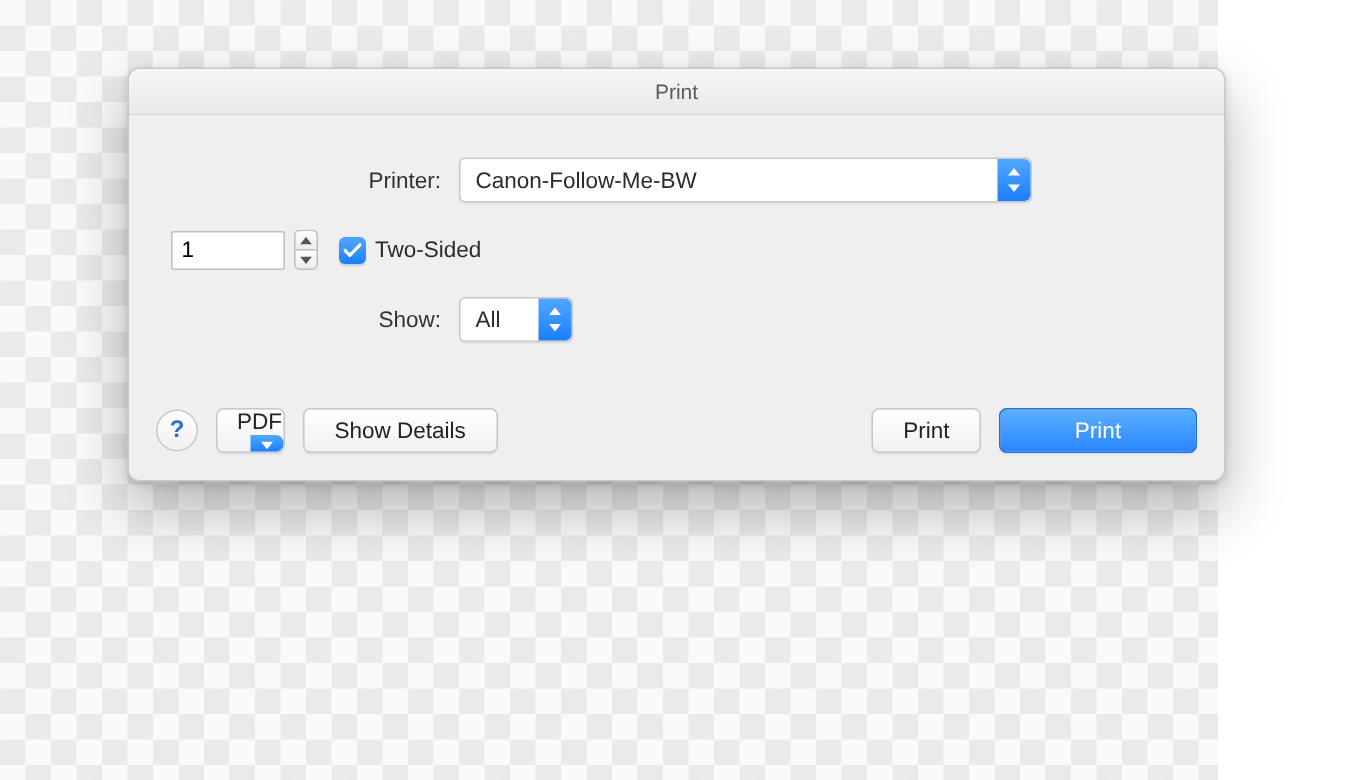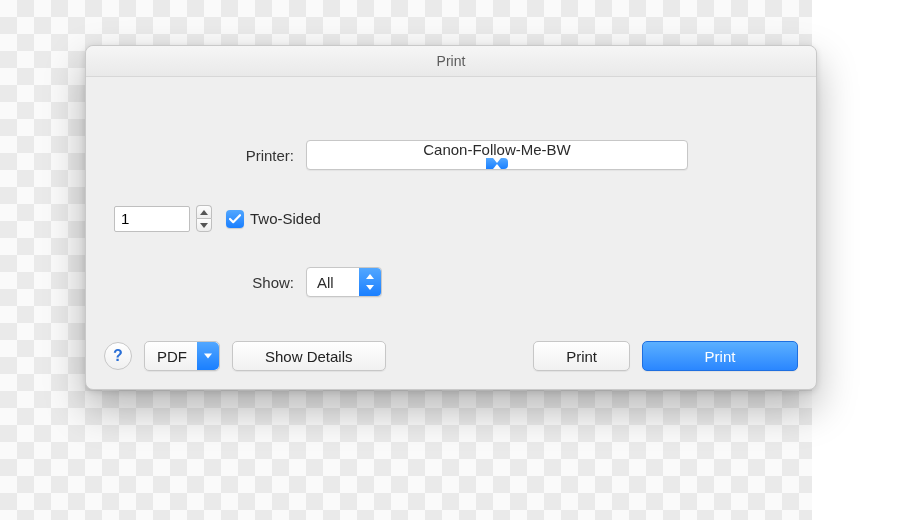--- a/index.html
+++ b/index.html
@@ -43,21 +43,20 @@
     color: #5c5c5c;
     font-size: 14px;
   }
   .body {
     padding: 28px 28px 18px 28px;
   }
   .row {
     display: flex;
     align-items: center;
     margin-bottom: 18px;
-    margin-top: 35px;
   }
   .label {
     width: 180px;
     text-align: right;
     padding-right: 12px;
     color: #333;
   }
   .popup {
     display: flex;
     align-items: center;
@@ -128,21 +127,21 @@
     display: flex;
     align-items: center;
     justify-content: center;
     box-shadow: 0 1px 1px rgba(0,0,0,.15);
   }
   .checkbox svg { width: 12px; height: 10px; }
   .checkbox-label {
     margin-left: 6px;
   }
   .pages-popup { width: 74px; }
-  .printer-popup { width: 380px; flex-direction: column; }
+  .printer-popup { width: 380px; }
   .footer {
     display: flex;
     align-items: center;
     padding: 8px 18px 18px 18px;
     gap: 12px;
   }
   .help {
     width: 26px;
     height: 26px;
     border-radius: 50%;
@@ -151,30 +150,31 @@
     color: #2a6fd6;
     font-weight: 600;
     display:flex;align-items:center;justify-content:center;
     font-size: 16px;
   }
   .btn {
     height: 28px;
     border: 1px solid #c7c7c7;
     background: linear-gradient(#ffffff,#f1f1f1);
     border-radius: 5px;
-    padding: 0 32px;
+    padding: 0 20px;
     display: flex;
     align-items: center;
     justify-content: center;
     box-shadow: 0 1px 1px rgba(0,0,0,.06);
     color:#222;
     white-space: nowrap;
   }
   .btn.pdf {
     padding: 0 0 0 12px;
+    flex-direction: column;
   }
   .btn.pdf .popup-arrow {
     margin-left: 10px;
     border-radius: 0 5px 5px 0;
     height: 28px;
   }
   .btn.pdf .popup-arrow::before { display:none; }
   .btn.pdf .popup-arrow::after { top: 50%; transform: translate(-50%,-30%); }
   .btn.primary {
     background: linear-gradient(#5cb0ff,#2a86ff);

